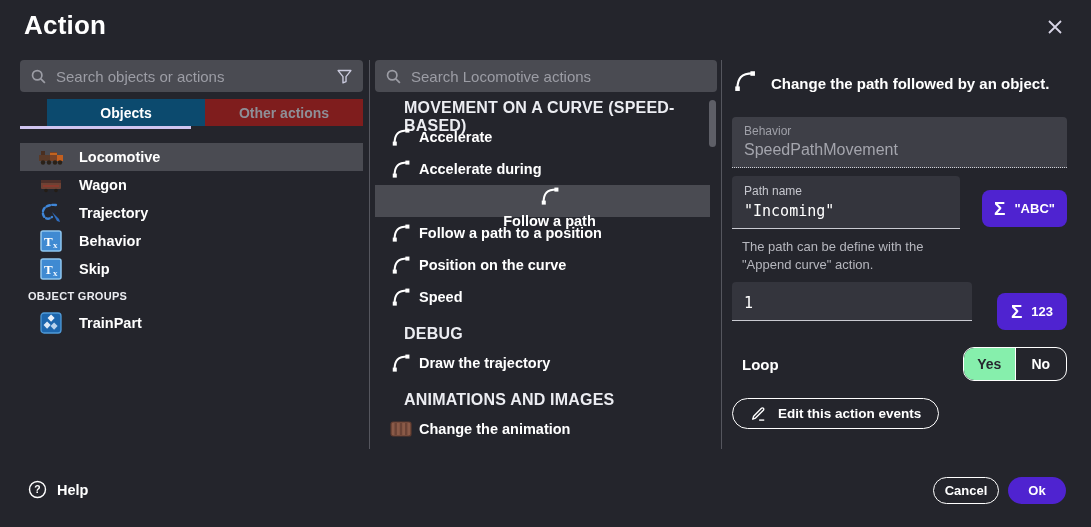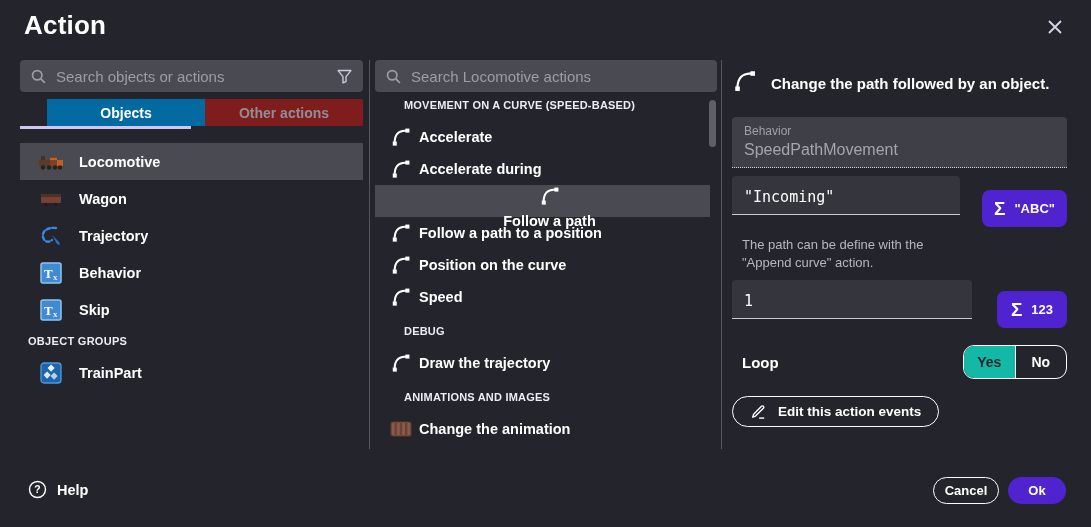--- a/index.html
+++ b/index.html
@@ -26,34 +26,34 @@
   .search-box {
     height:30px; background:#4a4b52; border-radius:4px;
     display:flex; align-items:center; gap:9px; padding:16px 10px;
   }
   .search-box .ph { color:#9c9da5; font-size:15px; flex:1; white-space:nowrap; overflow:hidden; }
 
   
   .left-panel { position:absolute; left:20px; top:60px; width:343px; }
   .tabs { display:flex; height:27px; margin-top:7px; }
   .tab { flex:1; display:flex; align-items:center; justify-content:center; font-size:14px; font-weight:bold; cursor:pointer; }
-  .tab.active { background:#0369a1; color:#ffffff;margin-left:27px; }
+  .tab.active { background:#0c4a6e; color:#ffffff;margin-left:27px; }
   .tab.inactive { background:#7f1d1d; color:#8e8f97; }
   .tab-underline { height:3px; width:171px; background:#cfc5f0; }
   .obj-list { margin-top:14px; }
-  .orow { height:37px; display:flex; align-items:center; gap:15px; padding-left:18px; font-size:14.5px; font-weight:bold; cursor:pointer; }
+  .orow { height:28px; display:flex; align-items:center; gap:15px; padding-left:18px; font-size:14.5px; font-weight:bold; cursor:pointer; }
   .orow.selected { background:#4a4b52; }
   .orow .ic { width:26px; display:flex; justify-content:center; }
   .grp-header { font-size:11px; font-weight:bold; letter-spacing:.3px; margin:7px 0 0 8px; height:14px; color:#ecedf2; }
   .grp-row { margin-top:5px; }
 
   
   .mid-panel { position:absolute; left:375px; top:60px; width:342px; height:389px; overflow:hidden; }
   .mlist { margin-top:7px; }
-  .msec { font-size:11px; font-weight:bold; letter-spacing:.2px; margin:0 0 8px 8px; height:14px; color:#ecedf2;padding-left:21px; }
+  .msec { font-size:16px; font-weight:bold; letter-spacing:.2px; margin:0 0 8px 8px; height:14px; color:#ecedf2;padding-left:21px; }
   .msec.later { margin-top:12px; }
   .mrow { height:32px; width:335px; display:flex; align-items:center; gap:6px; padding-left:14px; font-size:14.5px; font-weight:bold; cursor:pointer; }
   .mrow.selected { background:#4a4b52;flex-direction:column; }
   .mrow .ic { width:24px; display:flex; justify-content:center; }
   .scroll-thumb { position:absolute; left:709px; top:100px; width:7px; height:47px; border-radius:4px; background:#5e5f67; }
 
   
   .right-panel { position:absolute; left:732px; top:60px; width:335px; }
   .rheader { display:flex; align-items:center; gap:13px; margin-top:8px; }
   .rheader .txt { font-size:15px; font-weight:bold; }
@@ -71,21 +71,21 @@
   .expr-btn .sigma { font-size:19px; font-weight:bold; }
   .expr-btn .elabel { font-size:13px; font-weight:bold; }
   .abc-btn { width:85px; margin-top:14px; }
   .num-btn { width:70px; margin-top:11px; }
   .helper { font-size:13px; color:#b6b7be; margin:9px 0 0 10px; line-height:1.4; }
   .reps-row { margin-top:8px; }
   .loop-row { display:flex; align-items:center; justify-content:space-between; margin-top:17px; }
   .loop-label { font-size:15px; font-weight:bold; margin-left:10px; }
   .toggle { width:104px; height:34px; border:1.5px solid #ffffff; border-radius:11px; display:flex; overflow:hidden; }
   .seg { flex:1; display:flex; align-items:center; justify-content:center; font-size:14px; font-weight:bold; cursor:pointer; }
-  .seg.yes { background:#14b8a6; color:#26272e; }
+  .seg.yes { background:#86efac; color:#26272e; }
   .seg.no { background:transparent; color:#ffffff; border-left:1px solid #ffffff; }
   .edit-btn { margin-top:17px; display:inline-flex; align-items:center; gap:11px; height:31px; padding:0 17px; border:1px solid #ffffff; border-radius:16px; font-size:13.5px; font-weight:bold; cursor:pointer; }
 
   
   .help { position:absolute; left:28px; top:480px; display:flex; align-items:center; gap:10px; font-size:14.5px; font-weight:bold; cursor:pointer; }
   .btn { position:absolute; display:flex; align-items:center; justify-content:center; font-size:13px; font-weight:bold; border-radius:14px; cursor:pointer; }
   .cancel-btn { left:933px; top:477px; width:66px; height:27px; border:1px solid #ffffff; color:#ffffff; }
   .ok-btn { left:1008px; top:477px; width:58px; height:27px; background:#4f23d0; color:#ffffff; }
 </style>
 </head>
@@ -311,20 +311,21 @@
       <span class="txt">Change the path followed by an object.</span>
     </div>
 
     <div class="field behavior">
       <div class="flabel">Behavior</div>
       <div class="fvalue">SpeedPathMovement</div>
     </div>
 
     <div class="frow">
       <div class="field editable path-field">
+        <div class="flabel">Path name</div>
         <div class="fvalue">"Incoming"</div>
       </div>
       <div class="expr-btn abc-btn">
         <span class="sigma">Σ</span>
         <span class="elabel">"ABC"</span>
       </div>
     </div>
 
     <div class="helper">
       <div>The path can be define with the</div>

